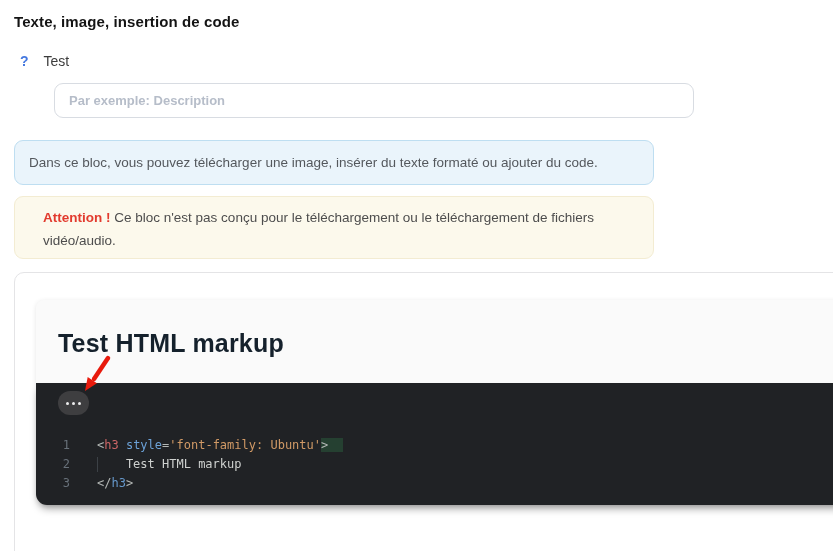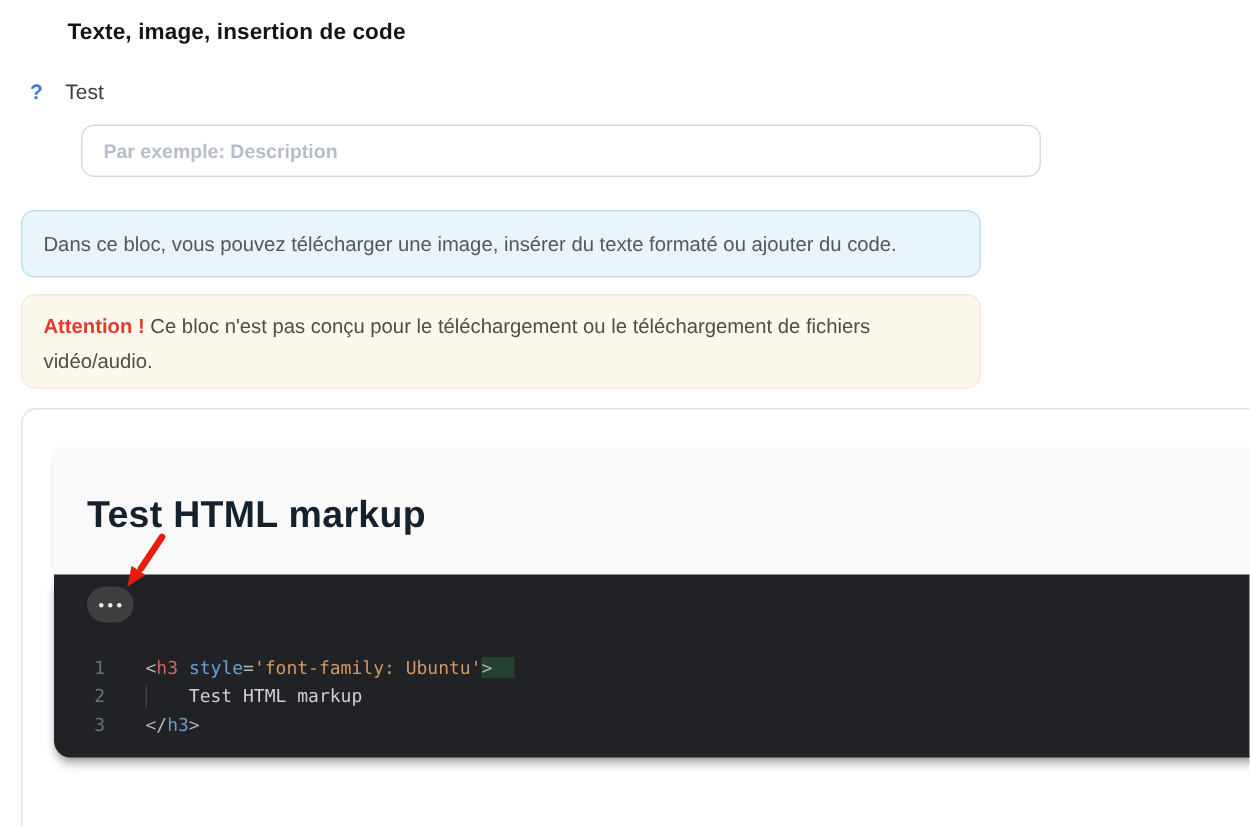--- a/index.html
+++ b/index.html
@@ -4,21 +4,21 @@
 <style>
   html,body { margin:0; padding:0; }
   body {
     width:833px; height:551px; overflow:hidden; position:relative;
     background:#ffffff;
     font-family:"Liberation Sans", sans-serif;
   }
 
   .page-title {
     position:absolute; left:14px; top:13px;
-    font-size:15px; font-weight:700; color:#141414; letter-spacing:.1px;margin-left:31px;
+    font-size:15px; font-weight:700; color:#141414; letter-spacing:.1px;
   }
 
   .field-row {
     position:absolute; left:20px; top:53px;
     display:flex; align-items:center; font-size:14px; color:#3c3c3c;
   }
   .help-q { color:#4478e0; font-weight:700; margin-right:15px; font-size:14px; }
 
   .title-input {
     position:absolute; left:14px; top:83px; width:640px; height:35px;
@@ -31,21 +31,21 @@
   .info-box {
     position:absolute; left:14px; top:140px; width:640px; height:45px;
     box-sizing:border-box; background:#eaf4fb; border:1px solid #bedef1;
     border-radius:9px; display:flex; align-items:center; padding:12px 14px;
     font-size:13.5px; color:#54585d;
   }
 
   .warning-box {
     position:absolute; left:14px; top:196px; width:640px; height:63px;
     box-sizing:border-box; background:#fcf9ec; border:1px solid #f3ecd2;
-    border-radius:9px; padding:9px 14px; font-size:13.5px; line-height:23px;
+    border-radius:9px; padding:9px 28px; font-size:13.5px; line-height:23px;
     color:#4d4d4d;
   }
   .warn-label { color:#e23b2e; font-weight:700; }
 
   .outer-container {
     position:absolute; left:14px; top:272px; width:850px; height:370px;
     border:1px solid #e4e4e6; border-radius:10px; background:#fff;
   }
 
   .card {

